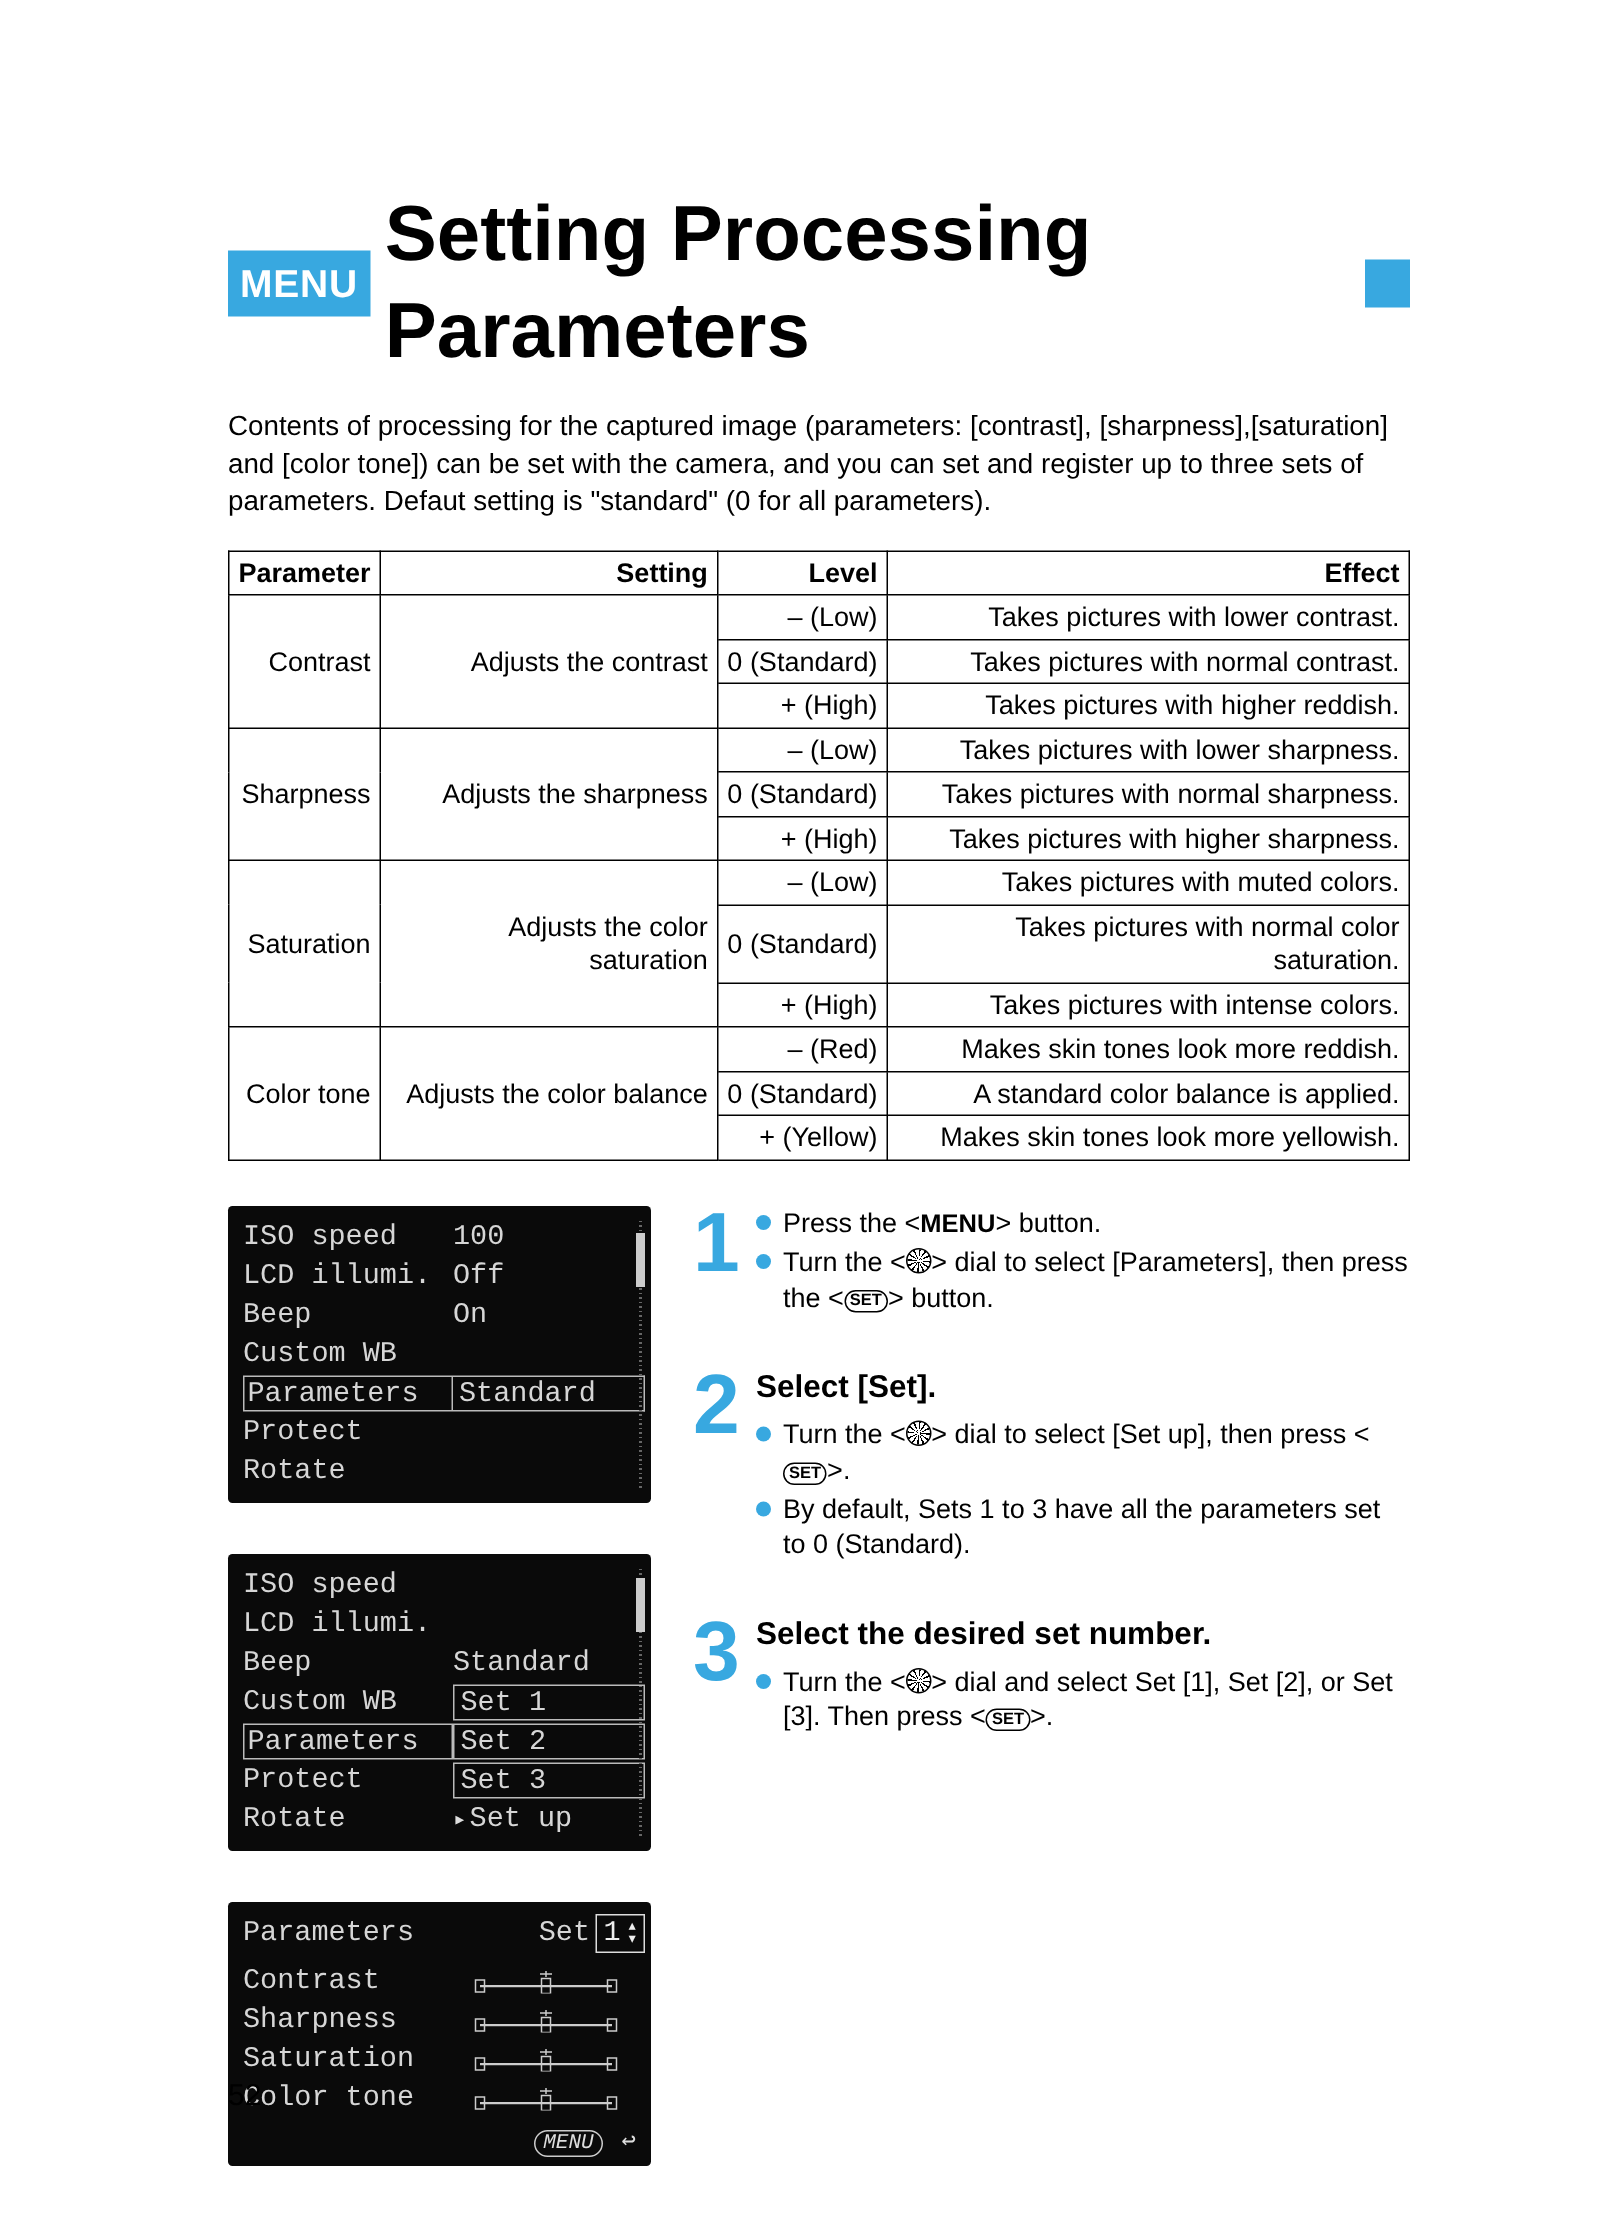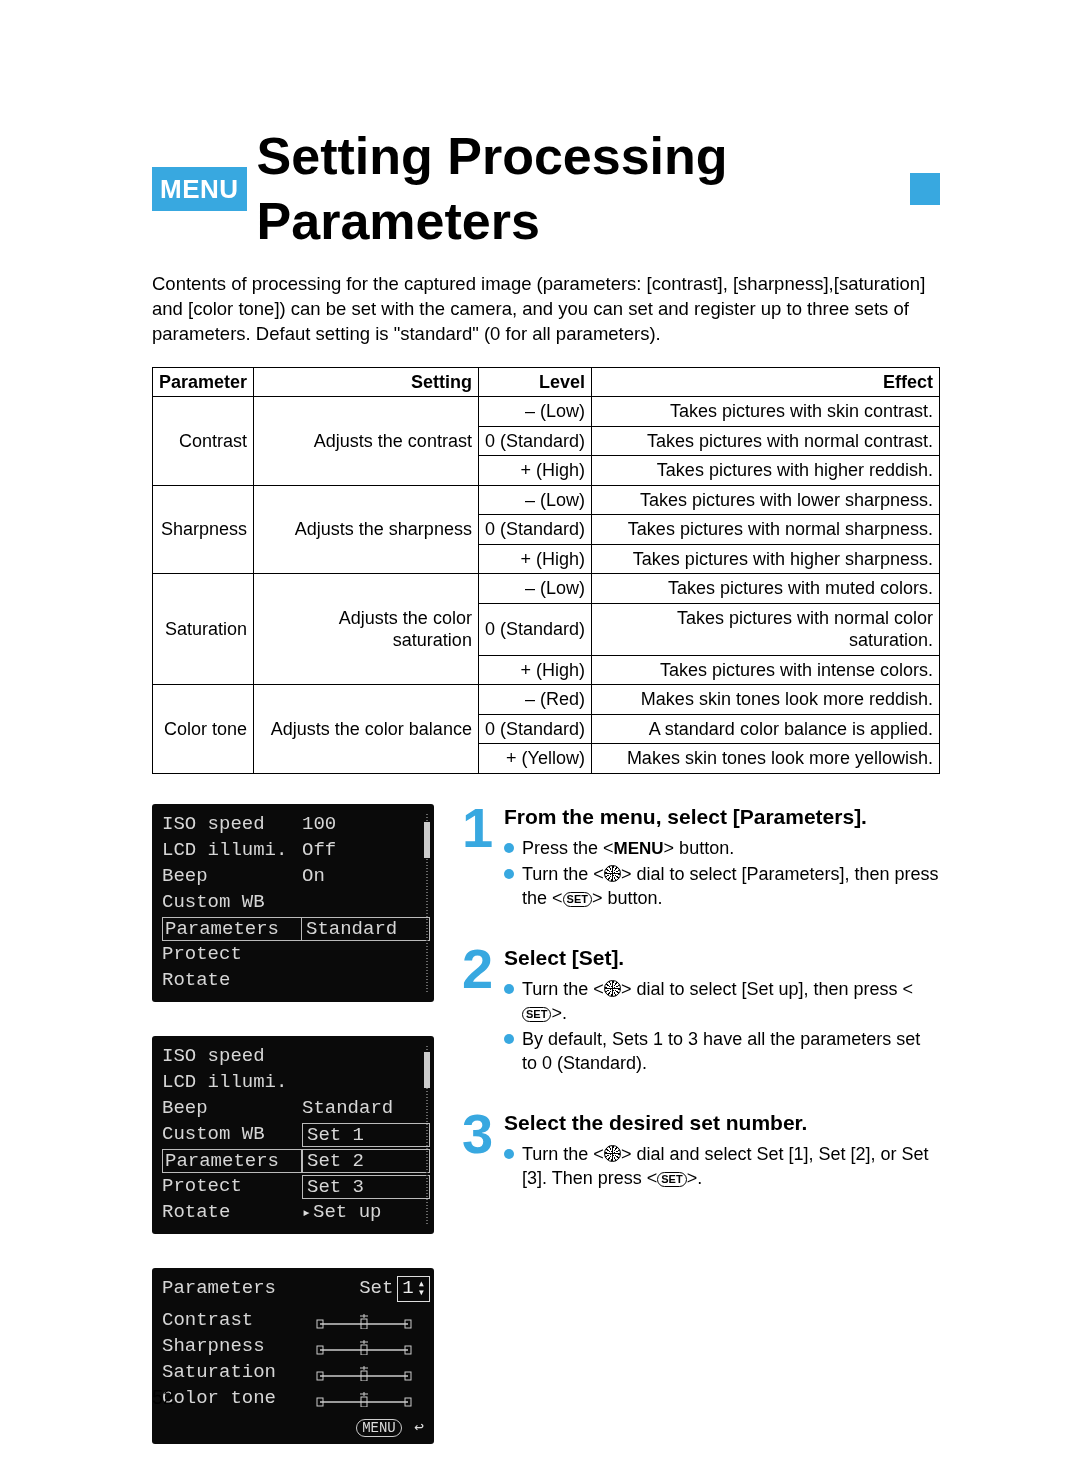--- a/index.html
+++ b/index.html
@@ -163,20 +163,21 @@
     justify-content:center;
     height:18px;
   }
   .slider svg { display:block; }
   .menu-return {
     text-align:right;
     font-size:16px;
     margin-top:6px;
     padding-right:6px;
     color:#ddd;
+    font-style:italic;
   }
   .menu-return .btn {
     border:1px solid #ccc;
     border-radius:9px;
     padding:0 5px;
     font-size:14px;
     margin-right:3px;
   }
   
   .step {
@@ -261,21 +262,21 @@
           <th>Setting</th>
           <th>Level</th>
           <th>Effect</th>
         </tr>
       </thead>
     <tbody id="tbody">
         <tr>
           <td rowspan="3">Contrast</td>
           <td rowspan="3">Adjusts the contrast</td>
           <td class="nowrap">– (Low)</td>
-          <td>Takes pictures with skin contrast.</td>
+          <td>Takes pictures with lower contrast.</td>
         </tr>
         <tr>
           <td class="nowrap">0 (Standard)</td>
           <td>Takes pictures with normal contrast.</td>
         </tr>
         <tr>
           <td class="nowrap">+ (High)</td>
           <td>Takes pictures with higher reddish.</td>
         </tr>
         <tr>
@@ -463,21 +464,20 @@
           <span class="btn">MENU</span> ↩
         </div>
       </div>
 
     </div>
 
     <div class="right-col" id="steps">
         <div class="step">
           <div class="step-num">1</div>
           <div class="step-body">
-            <div class="step-title">From the menu, select [Parameters].</div>
             <div class="bullet">
               <span class="dot"></span>
               <span>Press the &lt;<span class="inline-menu">MENU</span>&gt; button.</span>
             </div>
             <div class="bullet">
               <span class="dot"></span>
               <span>Turn the &lt;<span class="inline-dial"></span>&gt; dial to select [Parameters], then press the &lt;<span class="inline-set">SET</span>&gt; button.</span>
             </div>
           </div>
         </div>

